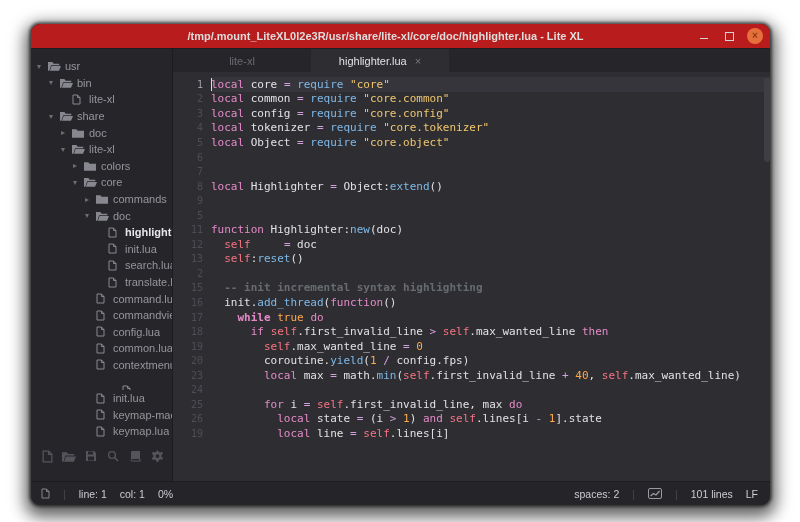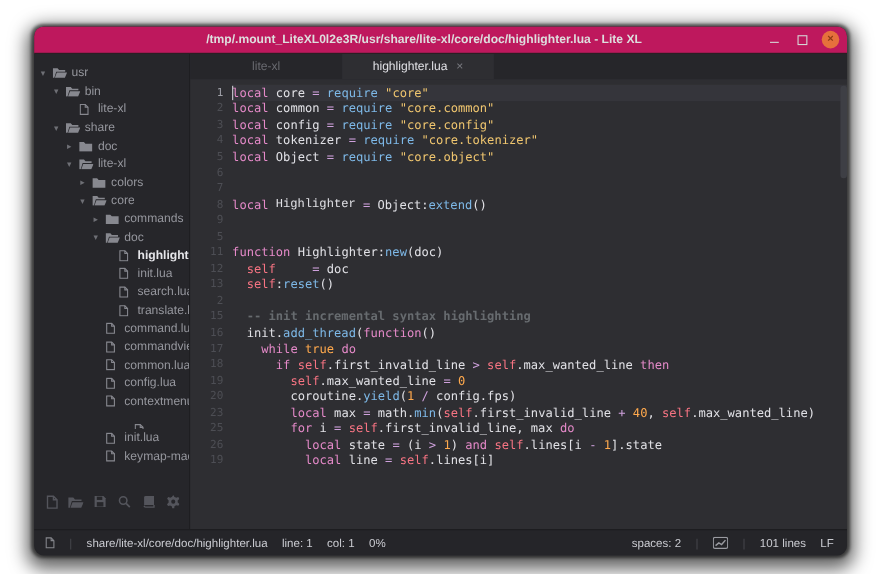--- a/index.html
+++ b/index.html
@@ -2,21 +2,21 @@
 <html><head>
 <meta charset="utf-8">
 <style>
   html,body{margin:0;padding:0;background:#ffffff;}
   .page{position:relative;width:800px;height:522px;background:#ffffff;overflow:hidden;
         font-family:"Liberation Sans",sans-serif;}
   .window{position:absolute;left:31px;top:24px;width:739px;height:481px;border-radius:9px;
           background:#2e2e32;display:flex;flex-direction:column;overflow:hidden;
           box-shadow:0 6px 16px 6px rgba(0,0,0,0.62),0 0 3px 2px rgba(0,0,0,0.55);}
   
-  .titlebar{flex:0 0 24px;background:#be185d;border-bottom:1px solid #1e1e1e;position:relative;}
+  .titlebar{flex:0 0 24px;background:#b91c1c;border-bottom:1px solid #1e1e1e;position:relative;}
   .titlebar .title{position:absolute;left:60px;right:90px;top:0;bottom:0;display:flex;
         align-items:center;justify-content:center;font-size:11px;font-weight:bold;color:#dedede;
         white-space:nowrap;overflow:hidden;}
   .controls{position:absolute;right:7px;top:0;bottom:0;display:flex;align-items:center;gap:9px;}
   .ctl{width:17px;height:17px;display:flex;align-items:center;justify-content:center;}
   .min-glyph{width:8px;height:0;border-top:1px solid #d5d5d5;display:block;margin-top:5px;}
   .max-glyph{width:7px;height:7px;border:1px solid #d5d5d5;display:block;}
   .ctl.close{width:16px;height:16px;border-radius:50%;background:#e6703c;}
   .ctl.close span{font-size:10px;font-weight:bold;color:#8e3a14;line-height:1;margin-top:-1px;}
   
@@ -242,40 +242,40 @@
               <span class="tlabel">commandview.lua</span>
             </div>
             <div class="tree-item" style="padding-left: 54px;">
               <span class="chev"></span>
               <span class="ticon">
                 <svg width="9" height="11" viewBox="0 0 9 11">
                   <path d="M1 1 h4.5 L8 3.5 V10 H1 Z" fill="none" stroke="#87888f" stroke-width="1"></path>
                   <path d="M5.5 1 V3.5 H8" fill="none" stroke="#87888f" stroke-width="1"></path>
                 </svg>
               </span>
+              <span class="tlabel">config.lua</span>
+            </div>
+            <div class="tree-item" style="padding-left: 54px;">
+              <span class="chev"></span>
+              <span class="ticon">
+                <svg width="9" height="11" viewBox="0 0 9 11">
+                  <path d="M1 1 h4.5 L8 3.5 V10 H1 Z" fill="none" stroke="#87888f" stroke-width="1"></path>
+                  <path d="M5.5 1 V3.5 H8" fill="none" stroke="#87888f" stroke-width="1"></path>
+                </svg>
+              </span>
               <span class="tlabel">common.lua</span>
             </div>
             <div class="tree-item" style="padding-left: 54px;">
               <span class="chev"></span>
               <span class="ticon">
                 <svg width="9" height="11" viewBox="0 0 9 11">
                   <path d="M1 1 h4.5 L8 3.5 V10 H1 Z" fill="none" stroke="#87888f" stroke-width="1"></path>
                   <path d="M5.5 1 V3.5 H8" fill="none" stroke="#87888f" stroke-width="1"></path>
                 </svg>
               </span>
-              <span class="tlabel">config.lua</span>
-            </div>
-            <div class="tree-item" style="padding-left: 54px;">
-              <span class="chev"></span>
-              <span class="ticon">
-                <svg width="9" height="11" viewBox="0 0 9 11">
-                  <path d="M1 1 h4.5 L8 3.5 V10 H1 Z" fill="none" stroke="#87888f" stroke-width="1"></path>
-                  <path d="M5.5 1 V3.5 H8" fill="none" stroke="#87888f" stroke-width="1"></path>
-                </svg>
-              </span>
               <span class="tlabel">contextmenu.lua</span>
             </div>
             <div class="tree-item" style="padding-left: 54px; flex-direction: column;">
               <span class="chev"></span>
               <span class="ticon">
                 <svg width="9" height="11" viewBox="0 0 9 11">
                   <path d="M1 1 h4.5 L8 3.5 V10 H1 Z" fill="none" stroke="#87888f" stroke-width="1"></path>
                   <path d="M5.5 1 V3.5 H8" fill="none" stroke="#87888f" stroke-width="1"></path>
                 </svg>
               </span>
@@ -293,20 +293,30 @@
             </div>
             <div class="tree-item" style="padding-left: 54px;">
               <span class="chev"></span>
               <span class="ticon">
                 <svg width="9" height="11" viewBox="0 0 9 11">
                   <path d="M1 1 h4.5 L8 3.5 V10 H1 Z" fill="none" stroke="#87888f" stroke-width="1"></path>
                   <path d="M5.5 1 V3.5 H8" fill="none" stroke="#87888f" stroke-width="1"></path>
                 </svg>
               </span>
               <span class="tlabel">keymap-macos.lua</span>
+            </div>
+            <div class="tree-item" style="padding-left: 54px;">
+              <span class="chev"></span>
+              <span class="ticon">
+                <svg width="9" height="11" viewBox="0 0 9 11">
+                  <path d="M1 1 h4.5 L8 3.5 V10 H1 Z" fill="none" stroke="#87888f" stroke-width="1"></path>
+                  <path d="M5.5 1 V3.5 H8" fill="none" stroke="#87888f" stroke-width="1"></path>
+                </svg>
+              </span>
+              <span class="tlabel">keymap.lua</span>
             </div>
           </div>
         <div class="side-toolbar" id="side-toolbar">
             <div class="tool-btn">
               <span>
                 <svg width="11" height="13" viewBox="0 0 10 12">
                   <path d="M1 1 h5 L9 4 V11 H1 Z" fill="none" stroke="#54555c" stroke-width="1.2"></path>
                   <path d="M6 1 V4 H9" fill="none" stroke="#54555c" stroke-width="1.2"></path>
                 </svg>
               </span>
@@ -390,21 +400,21 @@
               <div class="code-line">
                 <span class="ln">6</span>
                 <span class="line-content"></span>
               </div>
               <div class="code-line">
                 <span class="ln">7</span>
                 <span class="line-content"></span>
               </div>
               <div class="code-line">
                 <span class="ln">8</span>
-                <span class="line-content"><span style="color: rgb(229, 138, 201);">local</span><span style="color: rgb(225, 225, 230); font-family: Liberation Mono, monospace;"> Highlighter </span><span style="color: rgb(207, 161, 221);">=</span><span style="color: rgb(225, 225, 230);"> Object:</span><span style="color: rgb(126, 185, 232);">extend</span><span style="color: rgb(225, 225, 230);">()</span></span>
+                <span class="line-content"><span style="color: rgb(229, 138, 201);">local</span><span style="color: rgb(225, 225, 230);"> Highlighter </span><span style="color: rgb(207, 161, 221);">=</span><span style="color: rgb(225, 225, 230);"> Object:</span><span style="color: rgb(126, 185, 232);">extend</span><span style="color: rgb(225, 225, 230);">()</span></span>
               </div>
               <div class="code-line">
                 <span class="ln">9</span>
                 <span class="line-content"></span>
               </div>
               <div class="code-line">
                 <span class="ln">5</span>
                 <span class="line-content"></span>
               </div>
               <div class="code-line">
@@ -426,37 +436,41 @@
               <div class="code-line">
                 <span class="ln">15</span>
                 <span class="line-content"><span style="color: rgb(103, 107, 111); font-weight: bold;">  -- init incremental syntax highlighting</span></span>
               </div>
               <div class="code-line">
                 <span class="ln">16</span>
                 <span class="line-content"><span style="color: rgb(225, 225, 230);">  init.</span><span style="color: rgb(126, 185, 232);">add_thread</span><span style="color: rgb(225, 225, 230);">(</span><span style="color: rgb(229, 138, 201);">function</span><span style="color: rgb(225, 225, 230);">()</span></span>
               </div>
               <div class="code-line">
                 <span class="ln">17</span>
-                <span class="line-content"><span style="color: rgb(225, 225, 230);">    </span><span style="color: rgb(229, 138, 201);">while</span><span style="color: rgb(225, 225, 230);"> </span><span style="color: rgb(255, 169, 77);">true</span><span style="color: rgb(225, 225, 230);"> </span><span style="color: rgb(229, 138, 201);">do</span></span>
+                <span class="line-content"><span style="color: rgb(225, 225, 230);">    </span><span style="color: rgb(229, 138, 201); font-weight: bold;">while</span><span style="color: rgb(225, 225, 230);"> </span><span style="color: rgb(255, 169, 77);">true</span><span style="color: rgb(225, 225, 230);"> </span><span style="color: rgb(229, 138, 201);">do</span></span>
               </div>
               <div class="code-line">
                 <span class="ln">18</span>
                 <span class="line-content"><span style="color: rgb(225, 225, 230);">      </span><span style="color: rgb(229, 138, 201);">if</span><span style="color: rgb(225, 225, 230);"> </span><span style="color: rgb(247, 116, 131);">self</span><span style="color: rgb(225, 225, 230);">.first_invalid_line </span><span style="color: rgb(207, 161, 221);">&gt;</span><span style="color: rgb(225, 225, 230);"> </span><span style="color: rgb(247, 116, 131);">self</span><span style="color: rgb(225, 225, 230);">.max_wanted_line </span><span style="color: rgb(229, 138, 201);">then</span></span>
               </div>
               <div class="code-line">
                 <span class="ln">19</span>
                 <span class="line-content"><span style="color: rgb(225, 225, 230);">        </span><span style="color: rgb(247, 116, 131);">self</span><span style="color: rgb(225, 225, 230);">.max_wanted_line </span><span style="color: rgb(207, 161, 221);">=</span><span style="color: rgb(225, 225, 230);"> </span><span style="color: rgb(255, 169, 77);">0</span></span>
               </div>
               <div class="code-line">
                 <span class="ln">20</span>
                 <span class="line-content"><span style="color: rgb(225, 225, 230);">        coroutine.</span><span style="color: rgb(126, 185, 232);">yield</span><span style="color: rgb(225, 225, 230);">(</span><span style="color: rgb(255, 169, 77);">1</span><span style="color: rgb(225, 225, 230);"> </span><span style="color: rgb(207, 161, 221);">/</span><span style="color: rgb(225, 225, 230);"> config.fps)</span></span>
               </div>
               <div class="code-line">
                 <span class="ln">23</span>
                 <span class="line-content"><span style="color: rgb(225, 225, 230);">        </span><span style="color: rgb(229, 138, 201);">local</span><span style="color: rgb(225, 225, 230);"> max </span><span style="color: rgb(207, 161, 221);">=</span><span style="color: rgb(225, 225, 230);"> math.</span><span style="color: rgb(126, 185, 232);">min</span><span style="color: rgb(225, 225, 230);">(</span><span style="color: rgb(247, 116, 131);">self</span><span style="color: rgb(225, 225, 230);">.first_invalid_line </span><span style="color: rgb(207, 161, 221);">+</span><span style="color: rgb(225, 225, 230);"> </span><span style="color: rgb(255, 169, 77);">40</span><span style="color: rgb(225, 225, 230);">, </span><span style="color: rgb(247, 116, 131);">self</span><span style="color: rgb(225, 225, 230);">.max_wanted_line)</span></span>
+              </div>
+              <div class="code-line">
+                <span class="ln">24</span>
+                <span class="line-content"></span>
               </div>
               <div class="code-line">
                 <span class="ln">25</span>
                 <span class="line-content"><span style="color: rgb(225, 225, 230);">        </span><span style="color: rgb(229, 138, 201);">for</span><span style="color: rgb(225, 225, 230);"> i </span><span style="color: rgb(207, 161, 221);">=</span><span style="color: rgb(225, 225, 230);"> </span><span style="color: rgb(247, 116, 131);">self</span><span style="color: rgb(225, 225, 230);">.first_invalid_line, max </span><span style="color: rgb(229, 138, 201);">do</span></span>
               </div>
               <div class="code-line">
                 <span class="ln">26</span>
                 <span class="line-content"><span style="color: rgb(225, 225, 230);">          </span><span style="color: rgb(229, 138, 201);">local</span><span style="color: rgb(225, 225, 230);"> state </span><span style="color: rgb(207, 161, 221);">=</span><span style="color: rgb(225, 225, 230);"> (i </span><span style="color: rgb(207, 161, 221);">&gt;</span><span style="color: rgb(225, 225, 230);"> </span><span style="color: rgb(255, 169, 77);">1</span><span style="color: rgb(225, 225, 230);">) </span><span style="color: rgb(229, 138, 201);">and</span><span style="color: rgb(225, 225, 230);"> </span><span style="color: rgb(247, 116, 131);">self</span><span style="color: rgb(225, 225, 230);">.lines[i </span><span style="color: rgb(207, 161, 221);">-</span><span style="color: rgb(225, 225, 230);"> </span><span style="color: rgb(255, 169, 77);">1</span><span style="color: rgb(225, 225, 230);">].state</span></span>
               </div>
               <div class="code-line">
@@ -471,21 +485,20 @@
 
     <div class="statusbar">
       <div class="sb-group">
         <span class="sb-icon" id="sb-file-icon">
             <svg width="9" height="11" viewBox="0 0 9 11">
               <path d="M1 1 h4.5 L8 3.5 V10 H1 Z" fill="none" stroke="#85868c" stroke-width="1"></path>
               <path d="M5.5 1 V3.5 H8" fill="none" stroke="#85868c" stroke-width="1"></path>
             </svg>
           </span>
         <span class="sb-sep">|</span>
-        <span>share/lite-xl/core/doc/highlighter.lua</span>
         <span>line: 1</span>
         <span>col: 1</span>
         <span>0%</span>
       </div>
       <div class="sb-group">
         <span>spaces: 2</span>
         <span class="sb-sep">|</span>
         <span class="sb-icon" id="sb-chart-icon">
             <svg width="14" height="11" viewBox="0 0 14 11">
               <rect x="0.5" y="0.5" width="13" height="10" rx="1.5" fill="none" stroke="#9a9ba1" stroke-width="1"></rect>

